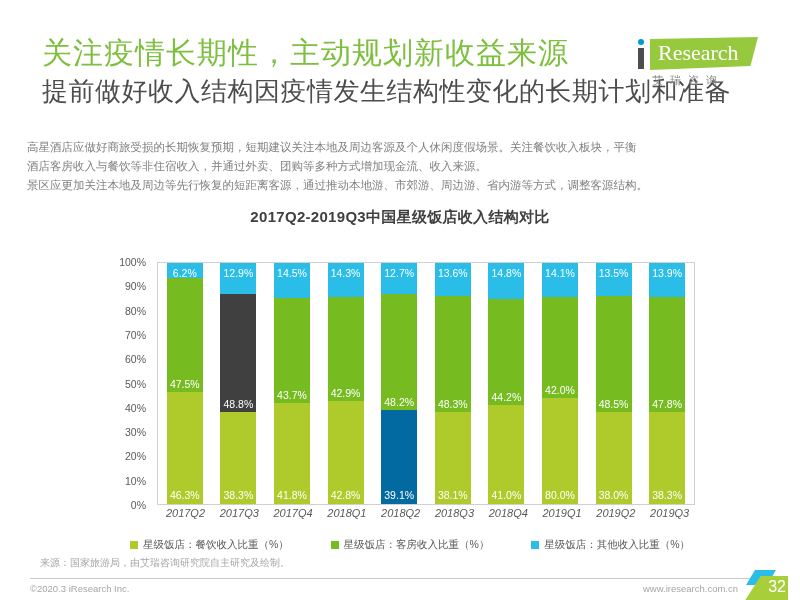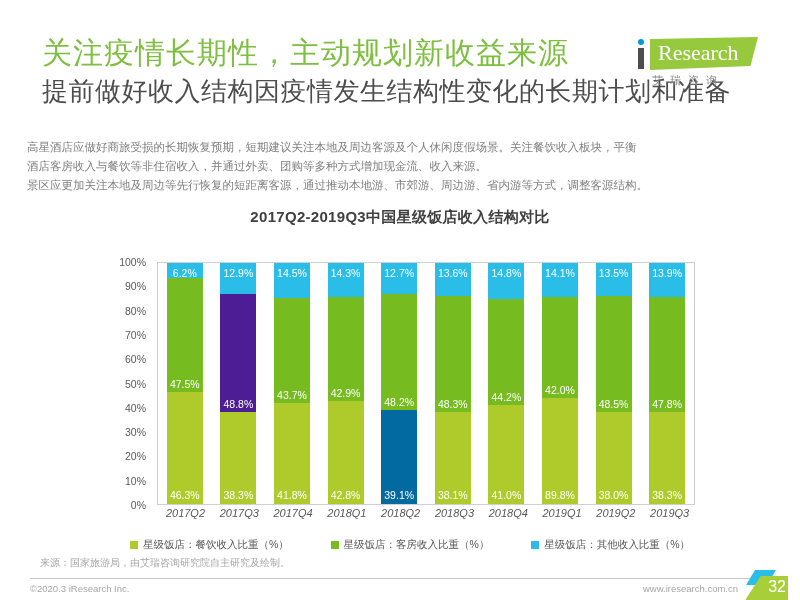--- a/index.html
+++ b/index.html
@@ -343,21 +343,21 @@
           <span class="seg-label">47.5%</span>
         </div>
         <div class="seg fnb" style="background: rgb(175, 203, 43); height: 46.3%;">
           <span class="seg-label">46.3%</span>
         </div>
       </div>
       <div class="bar">
         <div class="seg other" style="background: rgb(41, 189, 232); height: 12.9%;">
           <span class="seg-label">12.9%</span>
         </div>
-        <div class="seg room" style="background: #4c1d95; height: 48.8%;">
+        <div class="seg room" style="background: #404040; height: 48.8%;">
           <span class="seg-label">48.8%</span>
         </div>
         <div class="seg fnb" style="background: rgb(175, 203, 43); height: 38.3%;">
           <span class="seg-label">38.3%</span>
         </div>
       </div>
       <div class="bar">
         <div class="seg other" style="background: rgb(41, 189, 232); height: 14.5%;">
           <span class="seg-label">14.5%</span>
         </div>
@@ -413,21 +413,21 @@
         </div>
       </div>
       <div class="bar">
         <div class="seg other" style="background: rgb(41, 189, 232); height: 14.1%;">
           <span class="seg-label">14.1%</span>
         </div>
         <div class="seg room" style="background: rgb(118, 188, 33); height: 42%;">
           <span class="seg-label">42.0%</span>
         </div>
         <div class="seg fnb" style="background: rgb(175, 203, 43); height: 43.9%;">
-          <span class="seg-label">89.8%</span>
+          <span class="seg-label">80.0%</span>
         </div>
       </div>
       <div class="bar">
         <div class="seg other" style="background: rgb(41, 189, 232); height: 13.5%;">
           <span class="seg-label">13.5%</span>
         </div>
         <div class="seg room" style="background: rgb(118, 188, 33); height: 48.5%;">
           <span class="seg-label">48.5%</span>
         </div>
         <div class="seg fnb" style="background: rgb(175, 203, 43); height: 38%; padding-left: 16px;">

